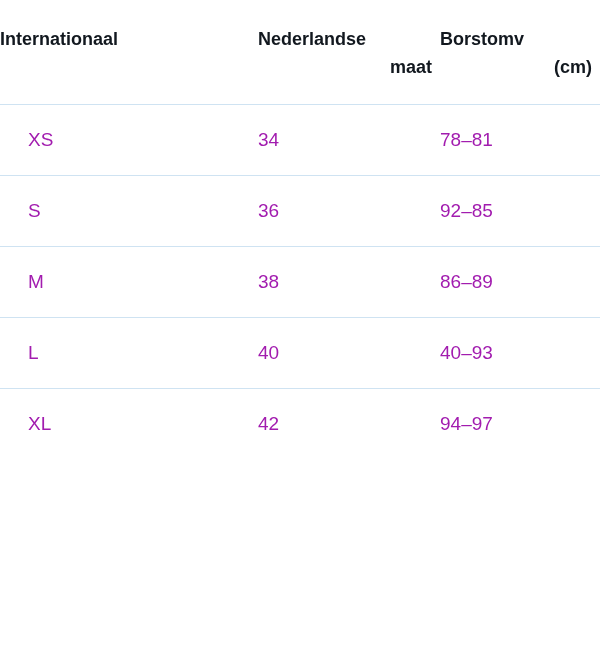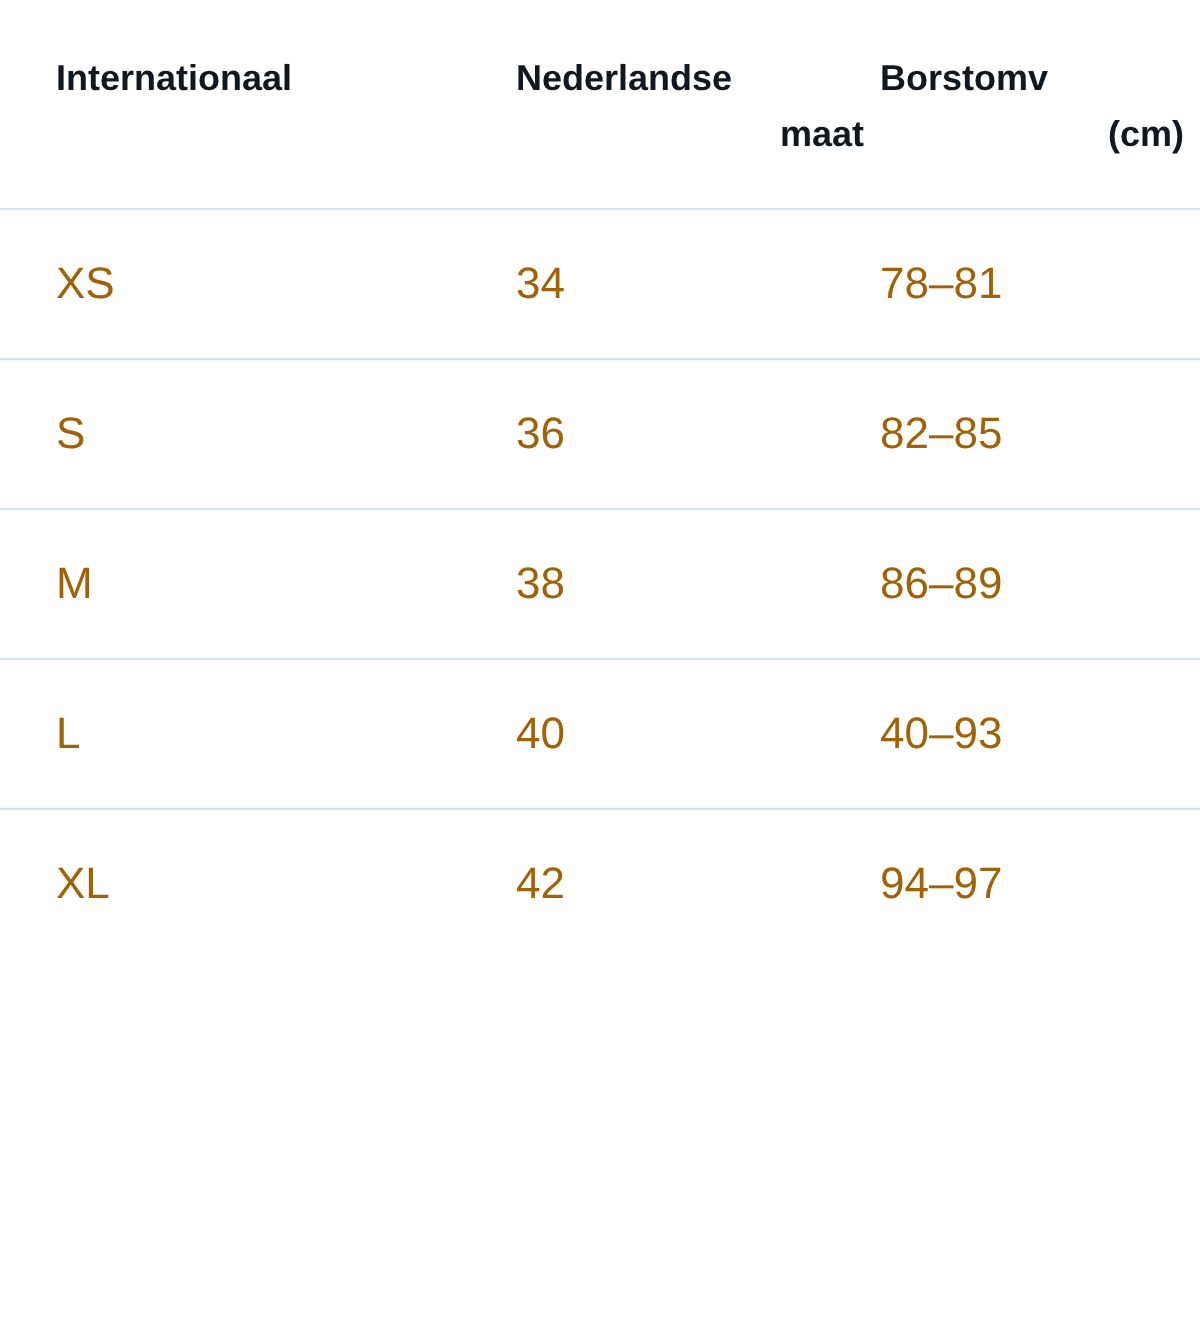--- a/index.html
+++ b/index.html
@@ -26,26 +26,26 @@
   .size-table th {
     text-align: left;
     font-size: 18px;
     font-weight: bold;
     line-height: 1.55;
     color: #12181f;
     padding: 26px 8px 22px 0;
     vertical-align: top;
     border-bottom: 1px solid #cfe3f2;
   }
-  .size-table th:first-child { padding-left: 28px; }
+  .size-table th:first-child { }
 
   .size-table td {
-    font-size: 22px;
+    font-size: 19px;
     font-weight: normal;
-    color: #a16207;
+    color: #a21caf;
     padding: 24px 8px 24px 0;
     vertical-align: middle;
     border-bottom: 1px solid #cfe3f2;
     white-space: nowrap;
   }
   .size-table td:first-child { padding-left: 28px; }
 
   .size-table tbody tr:last-child td {
     border-bottom: none;
   }
@@ -78,21 +78,21 @@
   </thead>
   <tbody>
     <tr>
       <td>XS</td>
       <td>34</td>
       <td>78–81</td>
     </tr>
     <tr>
       <td>S</td>
       <td>36</td>
-      <td>82–85</td>
+      <td>92–85</td>
     </tr>
     <tr>
       <td>M</td>
       <td>38</td>
       <td>86–89</td>
     </tr>
     <tr>
       <td>L</td>
       <td>40</td>
       <td>40–93</td>

